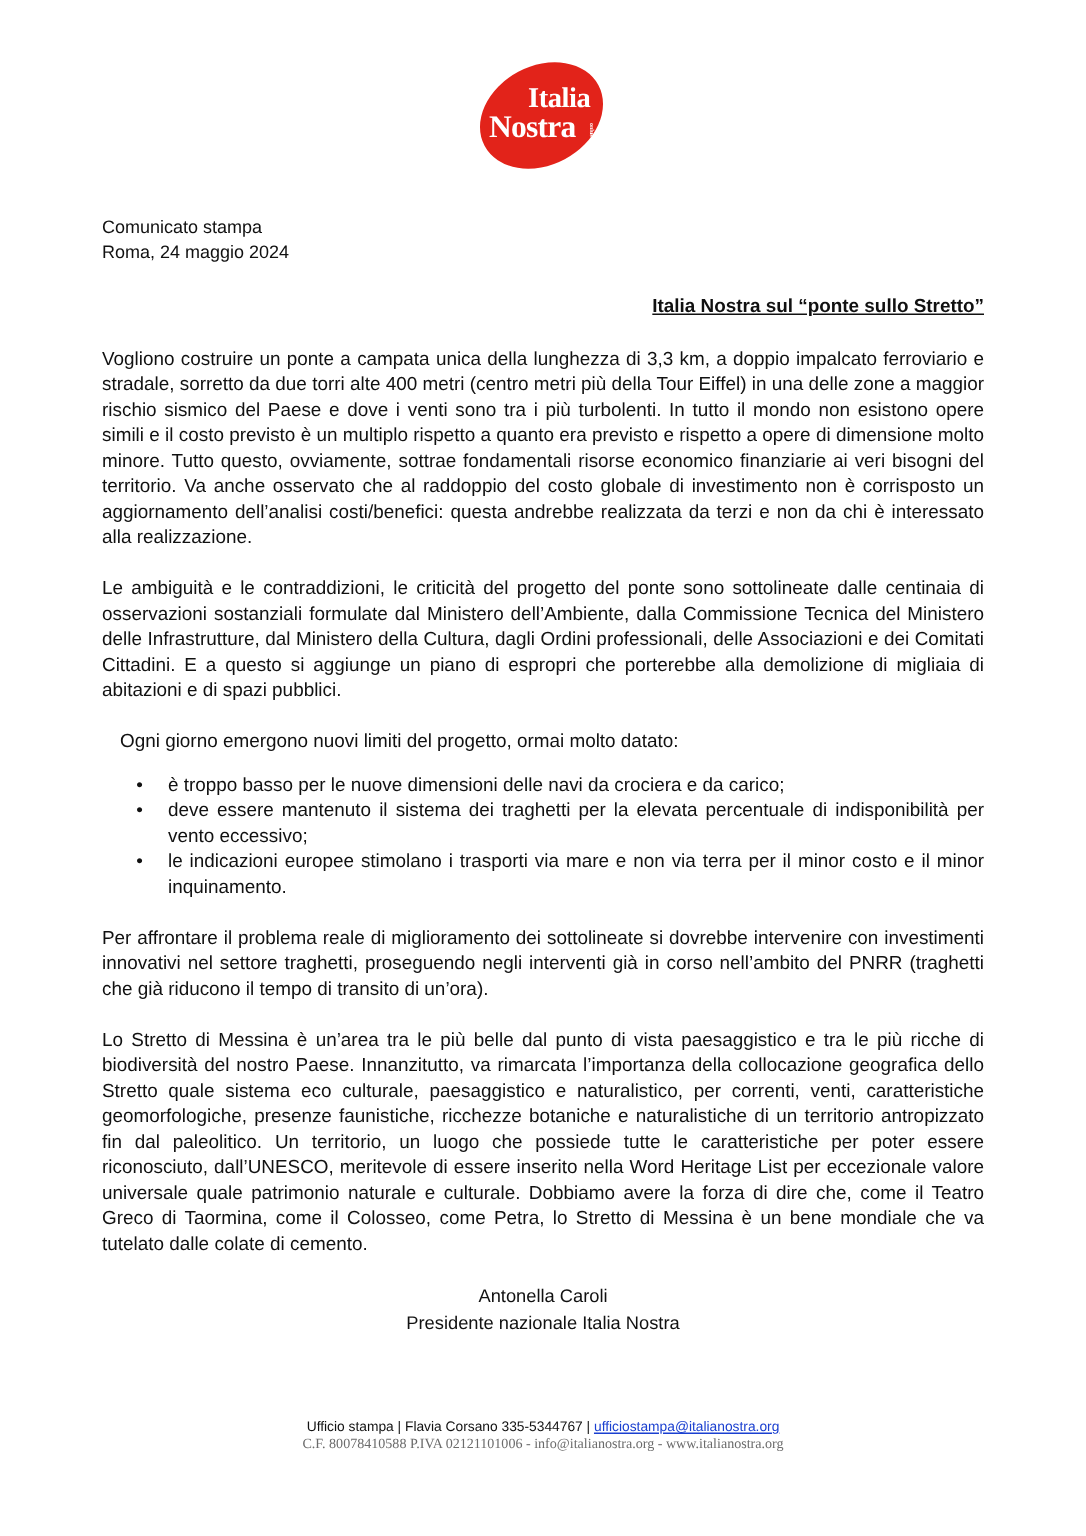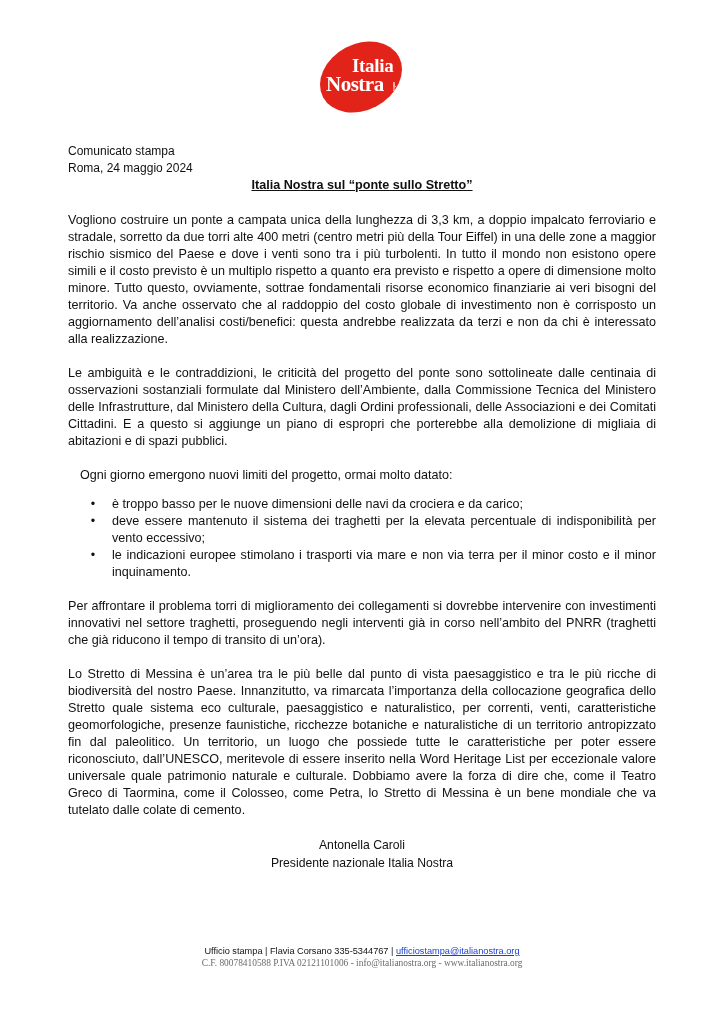--- a/index.html
+++ b/index.html
@@ -76,25 +76,26 @@
       width: 588px;
       font-size: 12.6px;
       line-height: 17px;
     }
     .header-line {
       display: block;
       font-size: 12px;
       line-height: 17px;
     }
     .title {
-      text-align: center;
+      text-align: right;
       font-weight: bold;
       text-decoration: underline;
       font-size: 12.6px;
       line-height: 17px;
+      margin-top: 19px;
       margin-bottom: 18px;
     }
     .para {
       text-align: justify;
       margin: 0 0 17px 0;
     }
     .intro {
       margin: 12px;
     }
     .bullets {
@@ -179,21 +180,21 @@
     <li class="bullet">
       <span class="bullet-dot">•</span>
       <span>deve essere mantenuto il sistema dei traghetti per la elevata percentuale di indisponibilità per vento eccessivo;</span>
     </li>
     <li class="bullet">
       <span class="bullet-dot">•</span>
       <span>le indicazioni europee stimolano i trasporti via mare e non via terra per il minor costo e il minor inquinamento.</span>
     </li>
   </ul>
 
-  <p class="para">Per affrontare il problema torri di miglioramento dei collegamenti si dovrebbe intervenire con investimenti innovativi nel settore traghetti, proseguendo negli interventi già in corso nell’ambito del PNRR (traghetti che già riducono il tempo di transito di un’ora).</p>
+  <p class="para">Per affrontare il problema reale di miglioramento dei sottolineate si dovrebbe intervenire con investimenti innovativi nel settore traghetti, proseguendo negli interventi già in corso nell’ambito del PNRR (traghetti che già riducono il tempo di transito di un’ora).</p>
   <p class="para">Lo Stretto di Messina è un’area tra le più belle dal punto di vista paesaggistico e tra le più ricche di biodiversità del nostro Paese. Innanzitutto, va rimarcata l’importanza della collocazione geografica dello Stretto quale sistema eco culturale, paesaggistico e naturalistico, per correnti, venti, caratteristiche geomorfologiche, presenze faunistiche, ricchezze botaniche e naturalistiche di un territorio antropizzato fin dal paleolitico. Un territorio, un luogo che possiede tutte le caratteristiche per poter essere riconosciuto, dall’UNESCO, meritevole di essere inserito nella Word Heritage List per eccezionale valore universale quale patrimonio naturale e culturale. Dobbiamo avere la forza di dire che, come il Teatro Greco di Taormina, come il Colosseo, come Petra, lo Stretto di Messina è un bene mondiale che va tutelato dalle colate di cemento.</p>
 
   <div class="signature">
     <span class="signature-line">Antonella Caroli</span>
     <span class="signature-line">Presidente nazionale Italia Nostra</span>
   </div>
 </div>
 
 <div class="footer">
   <span class="footer-line1"><span>Ufficio stampa | Flavia Corsano 335-5344767 | </span><a class="footer-email">ufficiostampa@italianostra.org</a></span>

